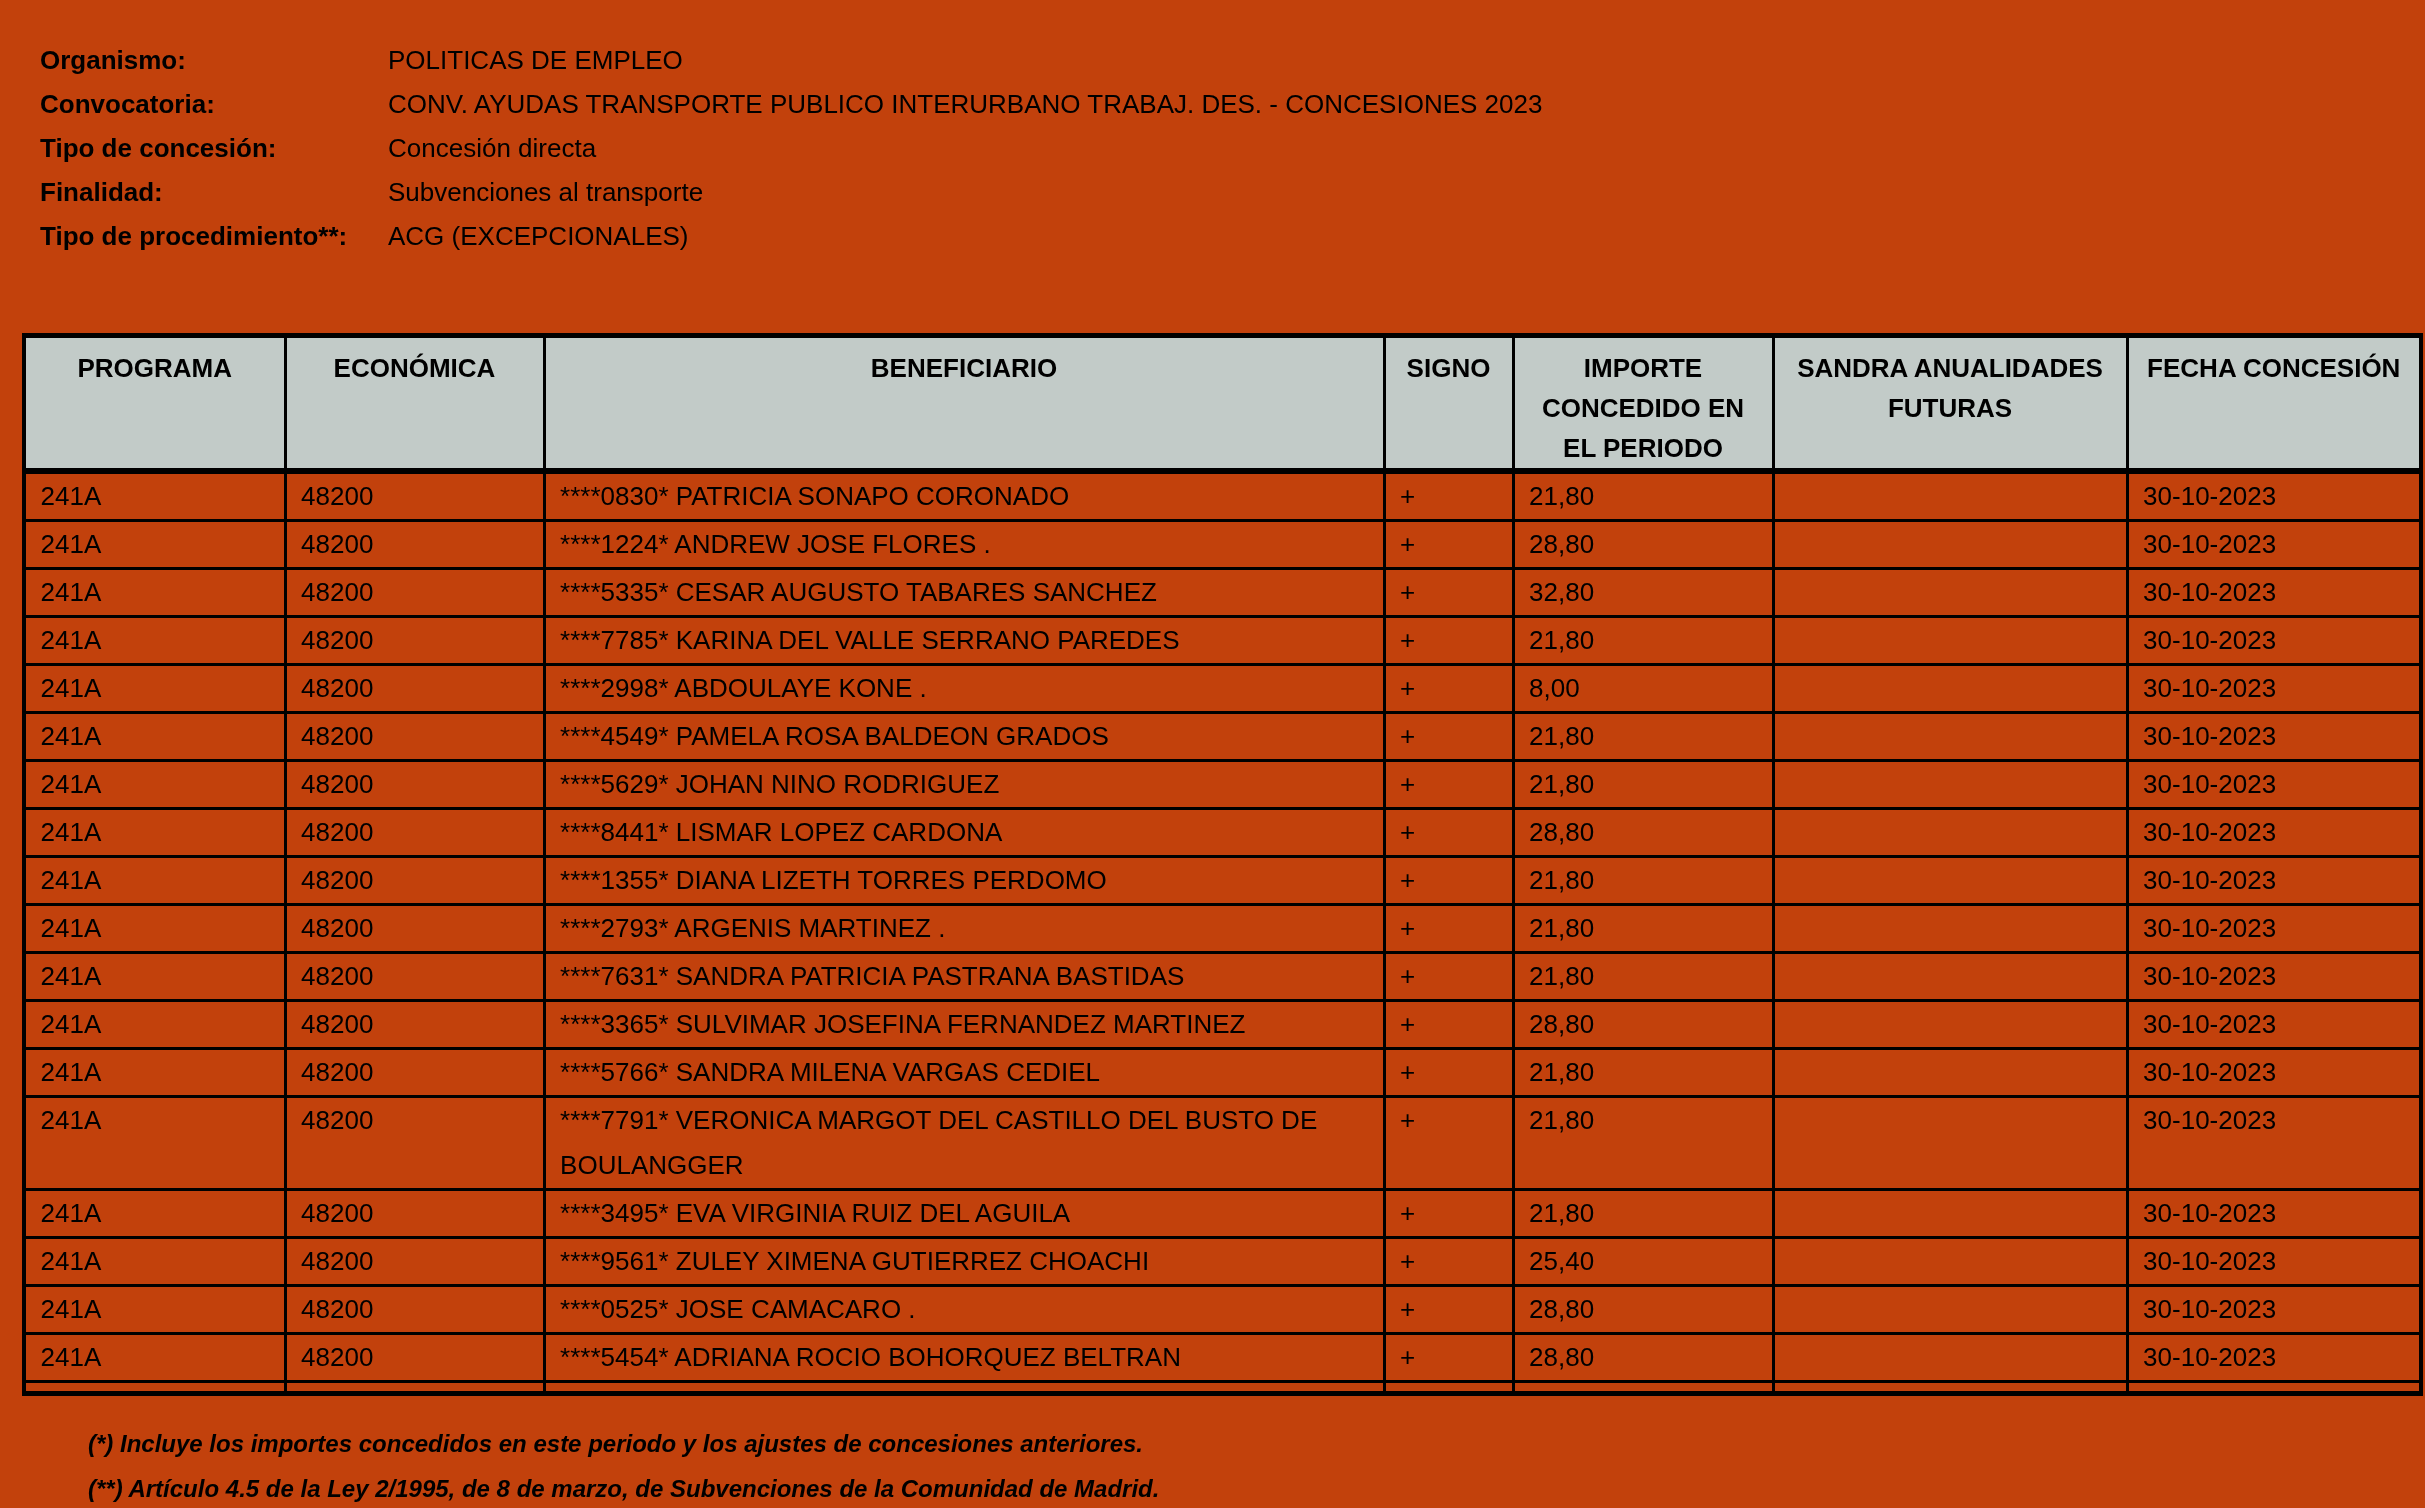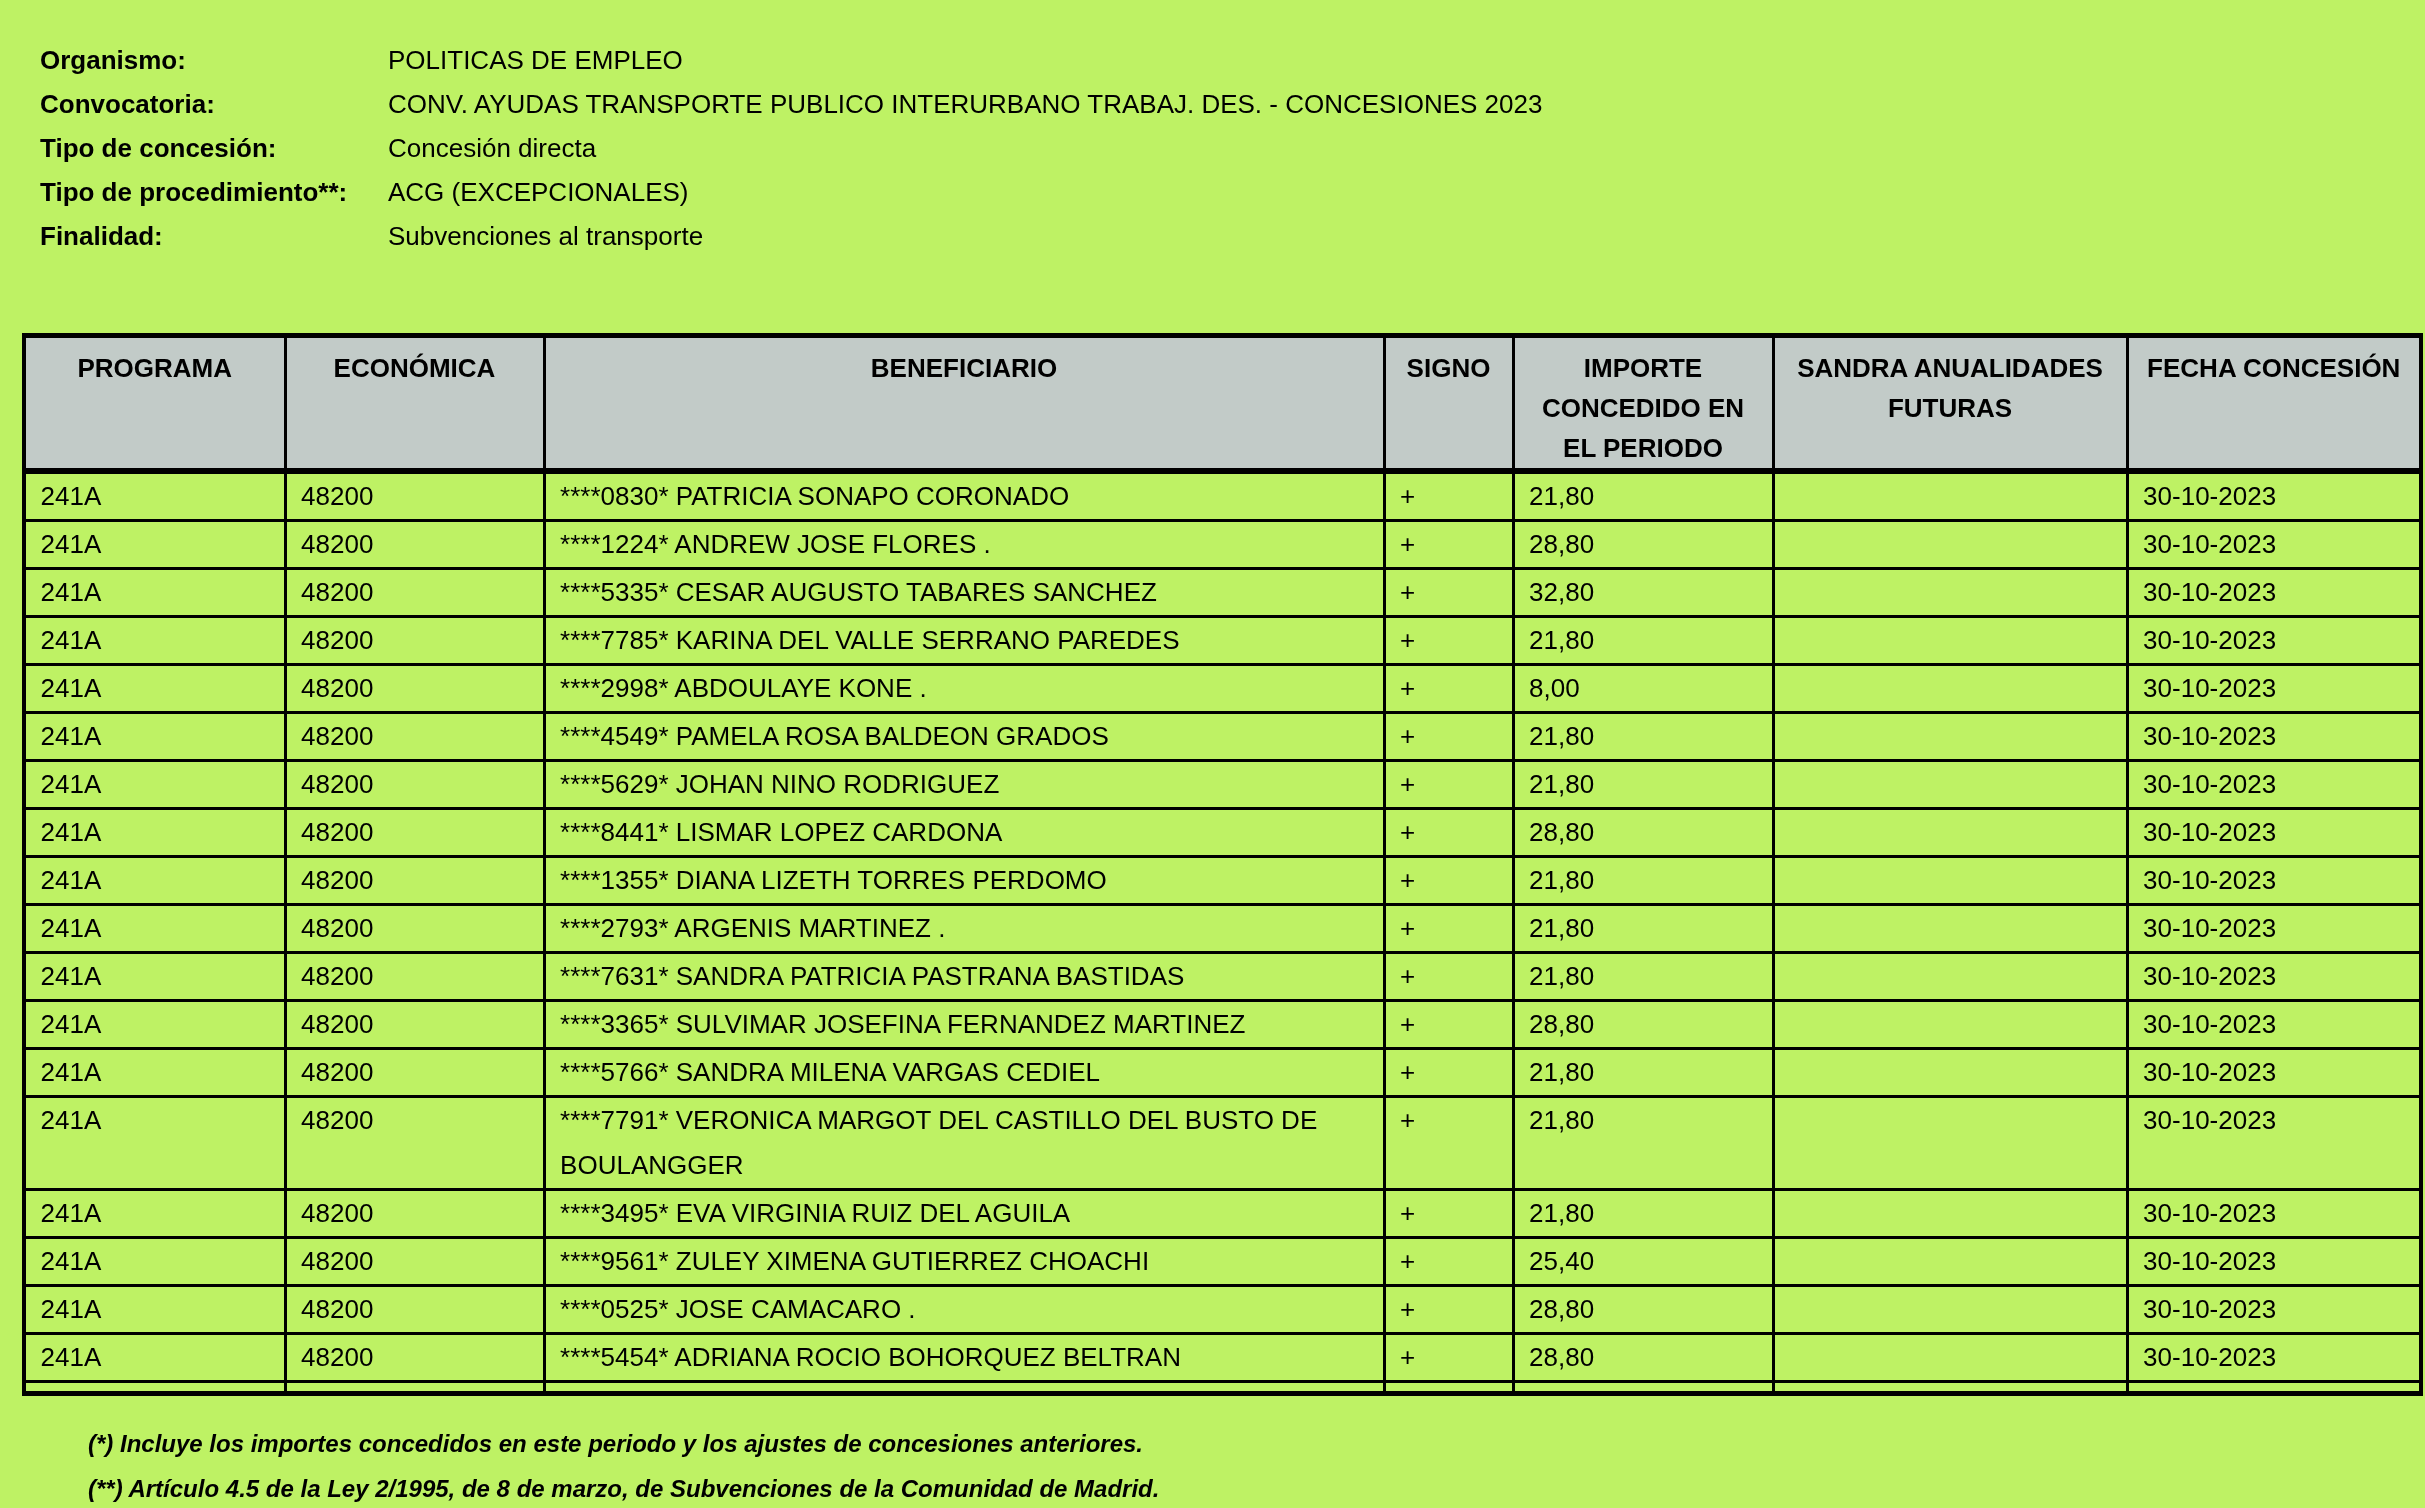--- a/index.html
+++ b/index.html
@@ -1,20 +1,20 @@
 <!DOCTYPE html>
 <html style="--header-bg: #c2cbc8;font-size:11.7px"><head>
 <meta charset="utf-8">
 <style>
   html, body { margin: 0; padding: 0; background: #ffffff; }
   .page {
     position: relative;
     width: 2426px;
     height: 1509px;
-    background: #bef264;
+    background: #c2410c;
     color: #000000;
     font-family: "Liberation Sans", sans-serif;
     overflow: hidden;
   }
 
   
   .info-block {
     position: absolute;
     left: 40px;
     top: 38px;
@@ -99,26 +99,26 @@
     </div>
     <div class="info-row">
       <span class="info-label">Convocatoria:</span>
       <span class="info-value">CONV. AYUDAS TRANSPORTE PUBLICO INTERURBANO TRABAJ. DES. - CONCESIONES 2023</span>
     </div>
     <div class="info-row">
       <span class="info-label">Tipo de concesión:</span>
       <span class="info-value">Concesión directa</span>
     </div>
     <div class="info-row">
+      <span class="info-label">Finalidad:</span>
+      <span class="info-value">Subvenciones al transporte</span>
+    </div>
+    <div class="info-row">
       <span class="info-label">Tipo de procedimiento**:</span>
       <span class="info-value">ACG (EXCEPCIONALES)</span>
-    </div>
-    <div class="info-row">
-      <span class="info-label">Finalidad:</span>
-      <span class="info-value">Subvenciones al transporte</span>
     </div>
   </div>
 
   <table class="grants">
     <colgroup>
       <col style="width:261px">
       <col style="width:259px">
       <col style="width:840px">
       <col style="width:129px">
       <col style="width:260px">

